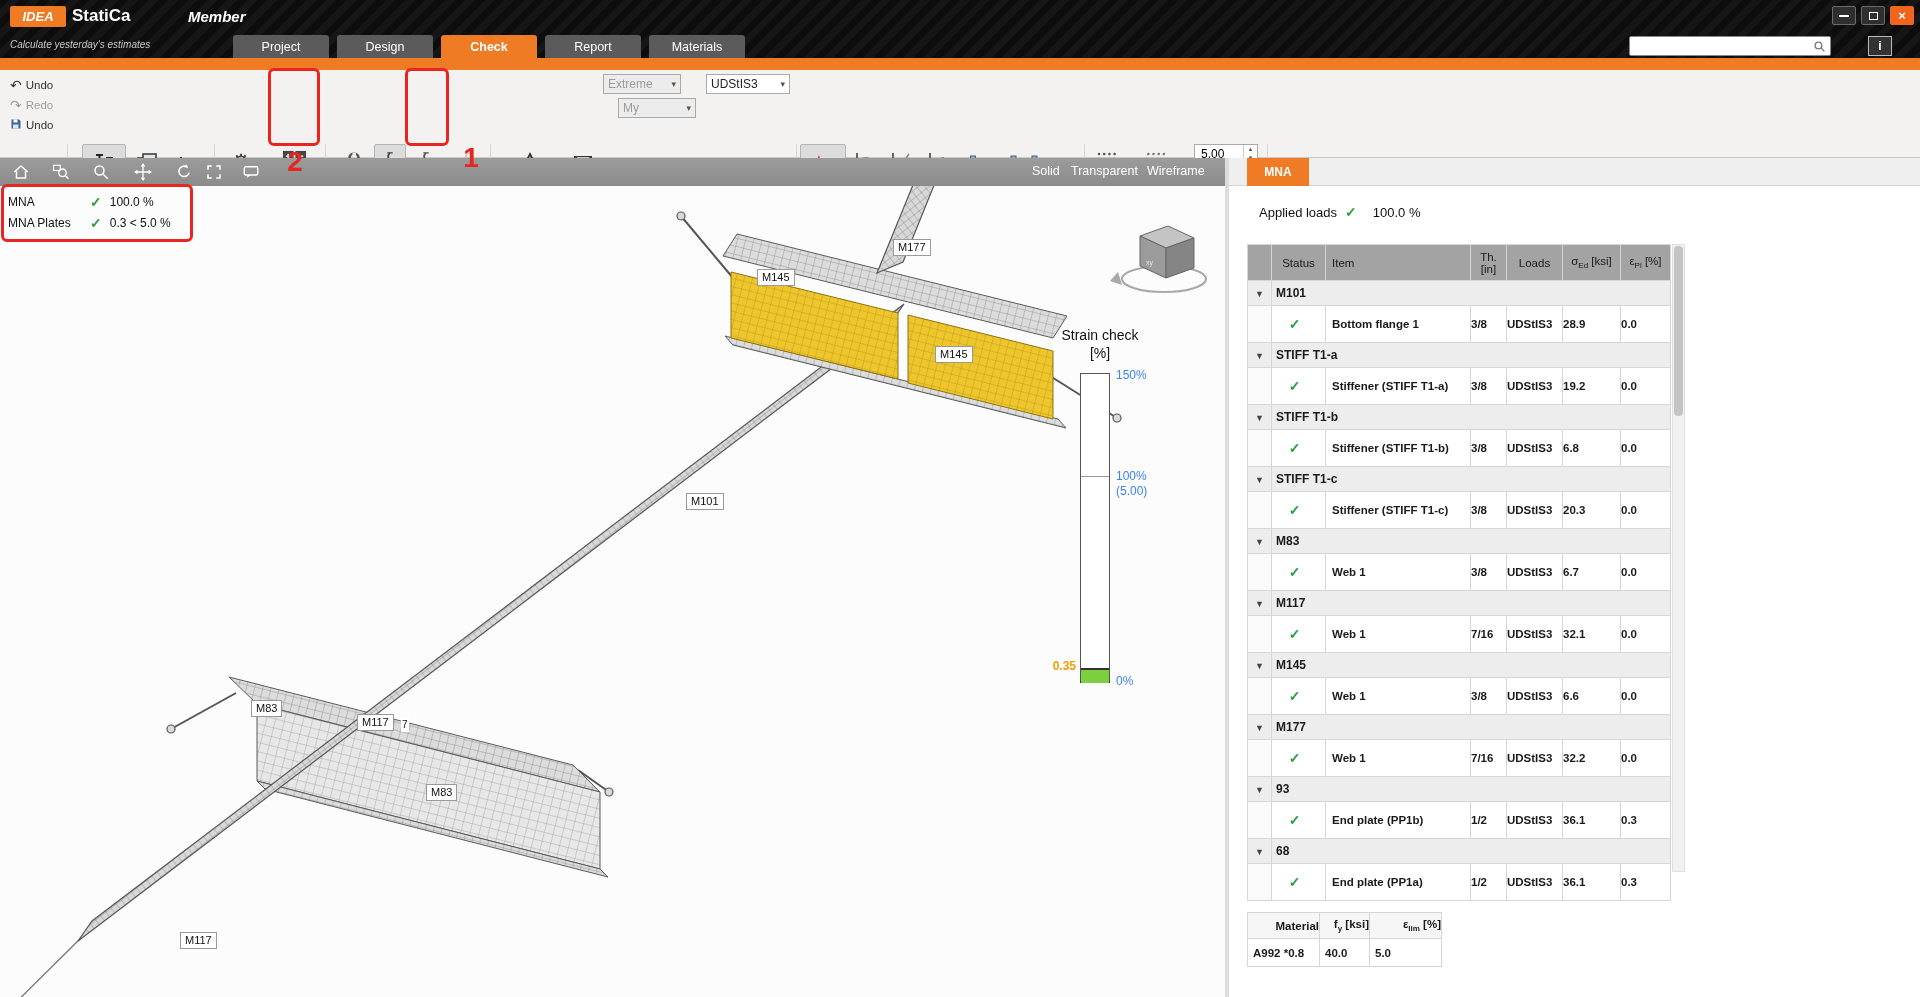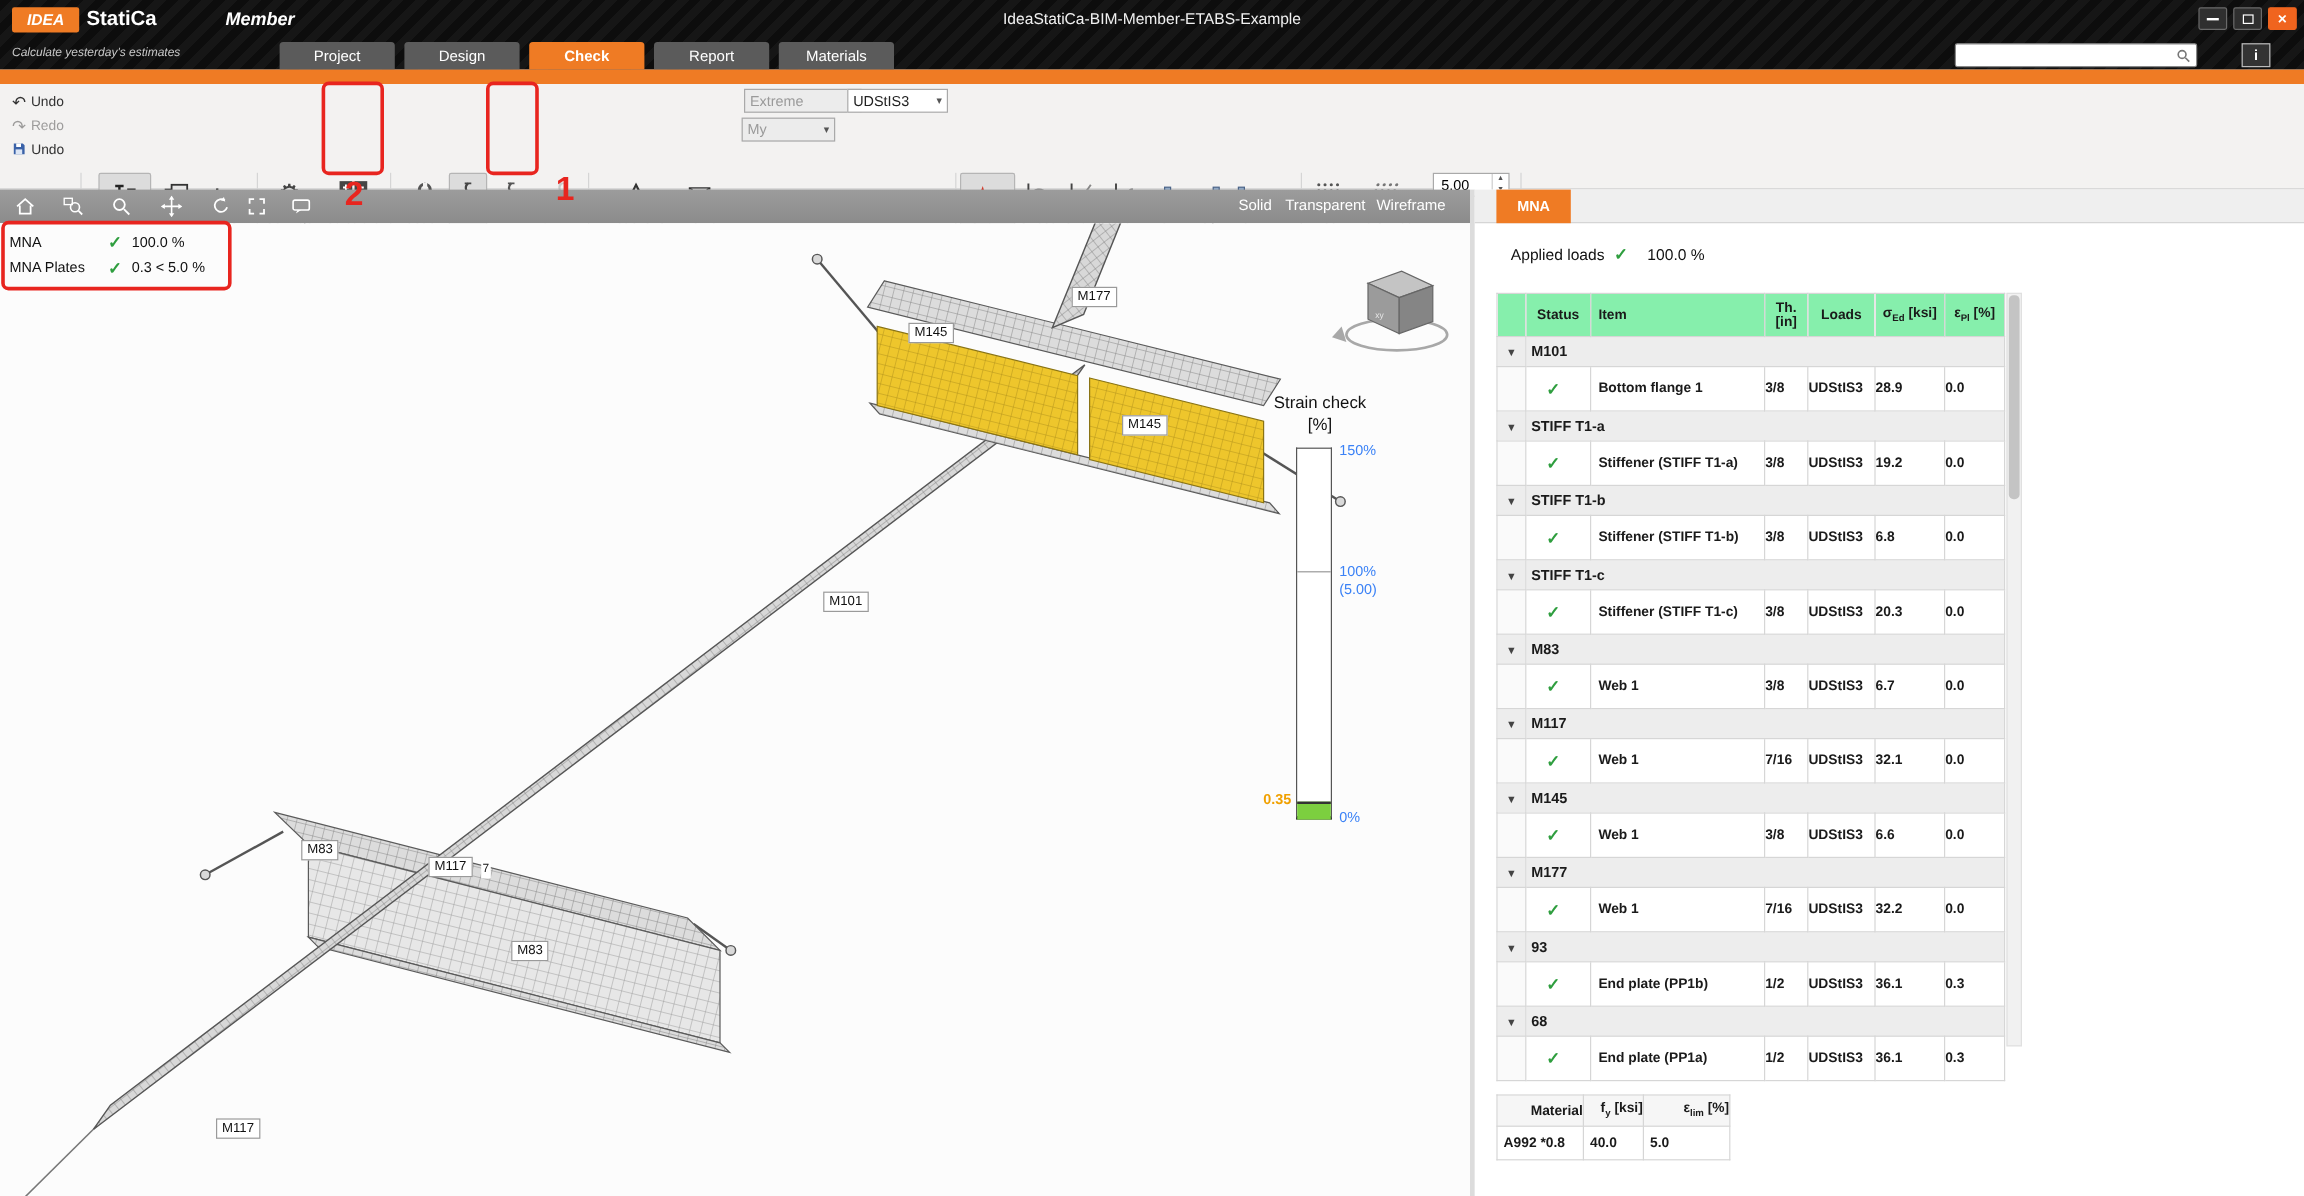--- a/index.html
+++ b/index.html
@@ -74,21 +74,21 @@
   .rednum{position:absolute;color:#e8251f;font-size:28px;font-weight:bold;width:30px;text-align:center;pointer-events:none}
   
   .splitter{position:absolute;left:1225px;top:158px;width:4px;height:839px;background:#dcdcdc}
   .panel{position:absolute;left:1229px;top:158px;width:691px;height:839px;background:#fff}
   .ptabs{position:absolute;left:0;top:0;width:100%;height:28px;background:#efefef;border-bottom:1px solid #d5d5d5}
   .ptab{position:absolute;left:18px;top:0;width:62px;height:28px;background:#ef7b24;color:#fff;font-size:12px;font-weight:bold;
         display:flex;align-items:center;justify-content:center;cursor:pointer}
   .aprow{position:absolute;left:30px;top:46px;display:flex;align-items:flex-end;font-size:13px;color:#111;gap:8px}
   table.res{position:absolute;left:18px;top:86px;border-collapse:collapse;table-layout:fixed;width:423px;font-size:12px;color:#1a1a1a}
   table.res th,table.res td{border:1px solid #d6d6d6;overflow:hidden;white-space:nowrap}
-  table.res thead th{height:36px;background:#86efac;font-weight:bold;font-size:11.5px;text-align:center}
+  table.res thead th{height:36px;background:#a3a3a3;font-weight:normal;font-size:11.5px;text-align:center}
   table.res thead th.hitem{text-align:left;padding-left:6px}
   tr.grow td{height:25px;background:#ededed}
   tr.grow .tri{font-size:9px;color:#444;padding-left:7px;cursor:pointer}
   tr.grow .gname{font-weight:bold;padding-left:4px}
   tr.drow td{height:37px;background:#fff}
   tr.drow td.c0{background:#fafafa}
   tr.drow td.st{text-align:center}
   tr.drow td.it{font-weight:bold;padding-left:6px;font-size:11.5px}
   tr.drow td.v{font-weight:bold;text-align:left;padding-left:0;font-size:11.5px}
   sub{font-size:8px}
@@ -104,21 +104,20 @@
 
 <div id="app">
 
   <div class="hdr">
     <div class="logo-idea">
         <span>IDEA</span>
       </div>
     <div class="logo-statica"><span>StatiCa</span><span class="logo-reg"></span></div>
     <div class="app-name">Member</div>
     <div class="tagline">Calculate yesterday's estimates</div>
-    <div class="win-title">IdeaStatiCa-BIM-Member-ETABS-Example</div>
     <div class="win-btns">
       <div class="wbtn">
           <span class="minbar"></span>
         </div>
       <div class="wbtn">
           <span class="maxbox"></span>
         </div>
       <div class="wbtn close">
           <span>×</span>
         </div>
@@ -270,21 +269,21 @@
     </div>
     <div class="rb" style="left:556px;width:54px">
       <span class="ric">
           <svg width="24" height="24" viewBox="0 0 24 24">
             <path d="M3 7h18" stroke="#333" stroke-width="2"></path>
             <path d="M5 7q7 14 14 0" fill="#c9c9c9" stroke="#555" stroke-width="1.2"></path>
           </svg>
         </span>
       <span class="rlb">Internal forces</span>
     </div>
-    <div class="dd dis" style="left:620px;top:4px;width:98px">
+    <div class="dd dis" style="left:603px;top:4px;width:78px">
       <span>Extreme</span>
         <span class="caret">▾</span>
     </div>
     <div class="dd" style="left:706px;top:4px;width:84px">
       <span>UDStIS3</span>
         <span class="caret">▾</span>
     </div>
     <div class="dd dis" style="left:618px;top:28px;width:78px">
       <span>My</span>
         <span class="caret">▾</span>

